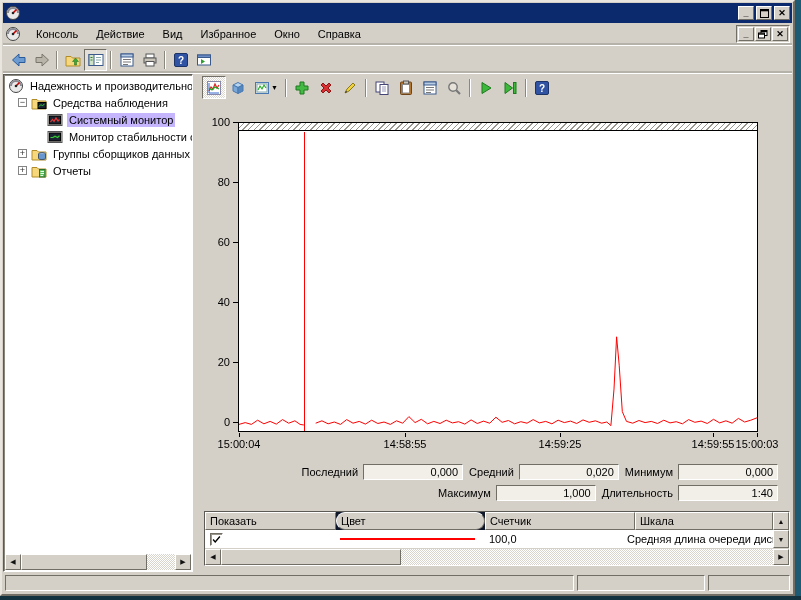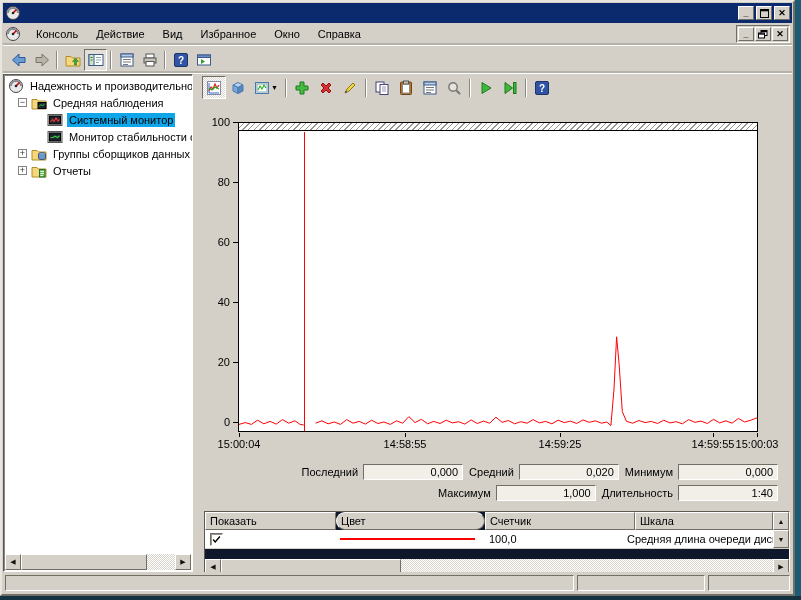--- a/index.html
+++ b/index.html
@@ -40,21 +40,21 @@
                box-shadow:inset 1px 1px 0 #8a877f; overflow:hidden; }
   .splitter { width:5px; background:#d4d0c8; }
   .right-pane { position:relative; flex:1; background:#d4d0c8; overflow:hidden; }
 
   
   .tree { position:absolute; left:2px; top:2px; right:2px; }
   .trow { display:flex; align-items:center; height:17px; white-space:nowrap; }
   .expander { width:9px; height:9px; background:#fff; border:1px solid #848484; font-size:9px; line-height:7px;
               text-align:center; margin-right:4px; flex:0 0 auto; color:#333; }
   .tlabel { padding:1px 2px; }
-  .tlabel.selected { background:#0ea5e9; }
+  .tlabel.selected { background:#c4b5fd; }
   .tree-hscroll { position:absolute; left:1px; right:1px; bottom:1px; height:16px; background:#d4d0c8; display:flex; }
   .sb-btn { width:16px; height:16px; background:#d4d0c8; display:flex; align-items:center; justify-content:center;
             font-size:7px; color:#111; }
   .sb-track { flex:1; background:repeating-conic-gradient(#fff 0 25%, #d8d4cc 0 50%) 0 0/2px 2px; position:relative; }
   .sb-thumb { position:absolute; top:0; bottom:0; background:#d4d0c8; }
 
   
   .pm-toolbar { position:absolute; left:0; top:0; right:0; height:27px; display:flex; align-items:center; padding:0 4px; }
   .pm-btn { width:24px; height:23px; display:flex; align-items:center; justify-content:center; }
   .pm-btn.pressed { border:1px solid; border-color:#716e66 #fff #fff #716e66;
@@ -74,21 +74,21 @@
   .xlabel { position:absolute; top:337px; font-size:11px; white-space:nowrap; transform:translateX(-50%); }
 
   
   .stats { position:absolute; left:0; top:390px; right:8px; }
   .stat-row { display:flex; justify-content:flex-end; align-items:center; margin-bottom:5px; }
   .stat-label { text-align:left; padding-right:5px; }
   .stat-box { width:100px; height:16px; background:#f1efe8; border:1px solid; border-color:#716e66 #fff #fff #716e66;
               text-align:right; padding:1px 4px 0 0; margin-right:6px; }
 
   
-  .ctable { position:absolute; left:6px; right:2px; top:437px; height:65px; background:#0f172a;
+  .ctable { position:absolute; left:6px; right:2px; top:437px; height:55px; background:#0f172a;
             border:1px solid; border-color:#5c5a54 #fff #fff #5c5a54; }
   .thead { display:flex; height:18px; }
   .th { border:1px solid; border-color:#fff #716e66 #716e66 #fff; padding:2px 4px; background:#d4d0c8;
         overflow:hidden; white-space:nowrap; }
   .th.c1{width:131px;} .th.c2{width:149px;border-radius:9px;} .th.c3{width:138px;} .th.c4{flex:1;}
   .tbody-row { display:flex; align-items:center; height:19px; background:#fff; border-bottom:1px solid #d4d0c8; }
   .td { padding:0 4px; overflow:hidden; white-space:nowrap; display:flex; align-items:center; }
   .td.c1{width:131px;} .td.c2{width:149px;} .td.c3{width:138px;} .td.c4{flex:1;}
   .checkbox { width:13px; height:13px; background:#fff; border:1px solid; border-color:#716e66 #fff #fff #716e66;
               box-shadow:inset 1px 1px 0 #9a968e; margin-left:1px; }
@@ -252,21 +252,21 @@
           </div>
           <div class="trow" style="padding-left:12px">
             <span class="expander">−</span>
             <span class="icon16" style="margin-right:4px">
               <svg viewBox="0 0 16 16">
                   <path d="M1 4.5 h5 l1.5 1.5 H15 v8 H1 Z" fill="#f6d77c" stroke="#b08c28"></path>
                   <rect x="7" y="7.5" width="8" height="6" fill="#1a2430" stroke="#000"></rect>
                   <polyline points="8,11.5 10,9.5 11.5,11 13.5,8.8" stroke="#3c3" fill="none"></polyline>
                 </svg>
               </span>
-            <span class="tlabel">Средняя наблюдения</span>
+            <span class="tlabel">Средства наблюдения</span>
           </div>
           <div class="trow" style="padding-left:41px">
             <span class="icon16" style="margin-right:4px">
               <svg viewBox="0 0 16 16">
                   <rect x="1" y="2.5" width="14" height="11" fill="#d8d4cc" stroke="#555"></rect>
                   <rect x="2.5" y="4" width="11" height="8" fill="#1a2430" stroke="#000"></rect>
                   <polyline points="3.5,10 5.5,7.5 7,9.5 9,6 11,9 12.5,7.5" stroke="#e33" fill="none" stroke-width="1.2"></polyline>
                 </svg>
               </span>
             <span class="tlabel selected">Системный монитор</span>

